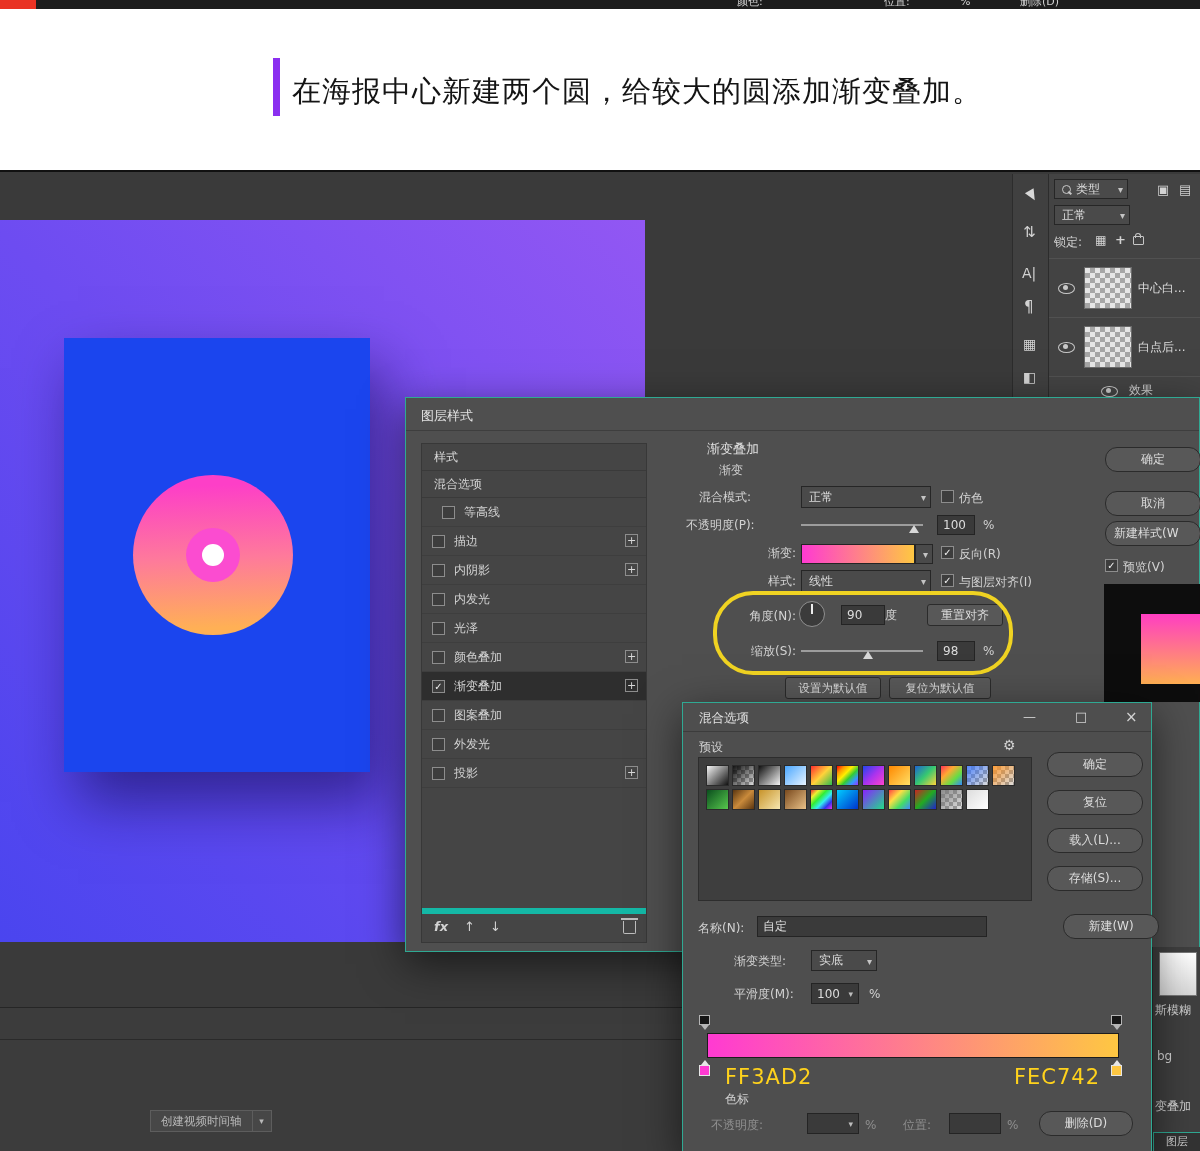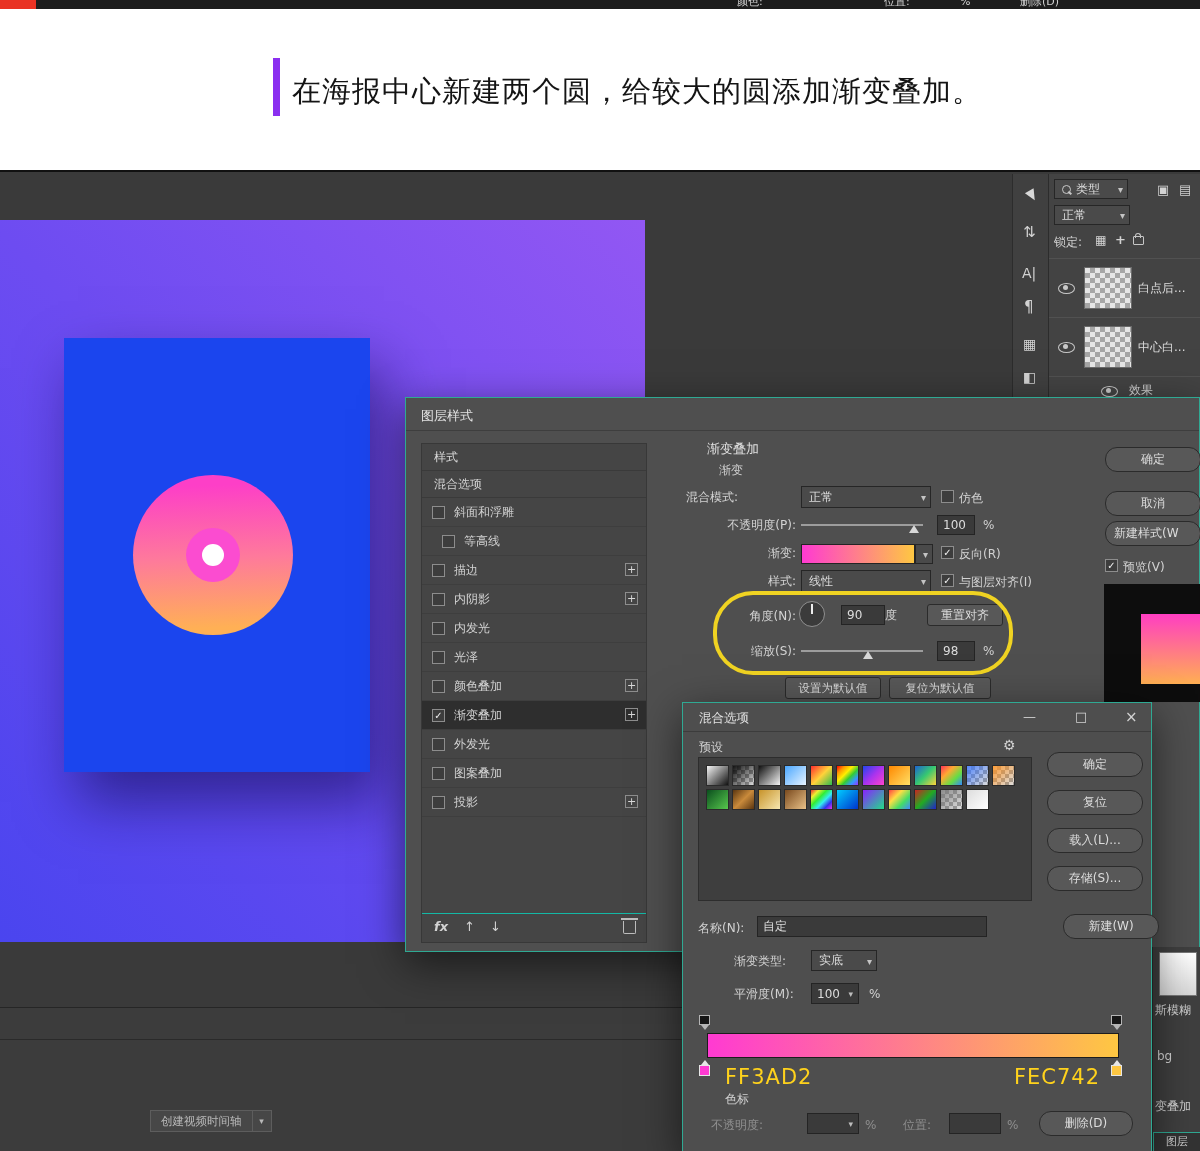--- a/index.html
+++ b/index.html
@@ -124,48 +124,44 @@
 
     <span class="abs txt" style="left:5px;top:62px">锁定:</span>
     <span class="abs txt" style="left:46px;top:60px;font-size:12px">▦</span>
     <span class="abs txt" style="left:66px;top:59px;font-size:13px;font-weight:bold">+</span>
     <span class="abs" style="left:84px;top:56px"><span class="lockico"></span></span>
 
     <div class="abs" style="left:0;top:84px;width:152px;border-top:1px solid #515151">
         <div class="layer-row">
           <span class="eye"></span>
           <span class="thumb checker"></span>
-          <span class="lname">白点后...</span>
+          <span class="lname">中心白...</span>
         </div>
         <div class="layer-row">
           <span class="eye"></span>
           <span class="thumb checker"></span>
-          <span class="lname">中心白...</span>
+          <span class="lname">白点后...</span>
         </div>
       </div>
 
     <div class="abs" style="left:0;top:201px;width:152px;height:26px">
       <span class="abs" style="left:52px;top:7px"><span class="eye"></span></span>
       <span class="abs txt" style="left:80px;top:9px">效果</span>
     </div>
   </div>
 
   <div class="abs" style="left:405px;top:225px;width:795px;height:555px;background:#4f4f4f;
               border:1px solid #2fa993;box-shadow:0 12px 40px rgba(0,0,0,0.55);z-index:5;box-sizing:border-box">
     <div class="abs txt" style="left:15px;top:11px;font-size:13px;color:#e4e4e4">图层样式</div>
     <div class="abs" style="left:0;top:32px;width:100%;height:1px;background:#3e3e3e"></div>
 
     <div class="abs" style="left:15px;top:45px;width:226px;height:500px;background:#454545;border:1px solid #383838;box-sizing:border-box">
       <div class="txt" style="height:26px;line-height:26px;padding-left:12px;border-bottom:1px solid #3a3a3a;color:#d8d8d8">样式</div>
       <div class="txt" style="height:26px;line-height:26px;padding-left:12px;border-bottom:1px solid #3a3a3a">混合选项</div>
       <div>
-          <div class="style-item">
-            <span class="cb"></span>
-            <span class="lbl">斜面和浮雕</span>
-          </div>
           <div class="style-item indent">
             <span class="cb"></span>
             <span class="lbl">等高线</span>
           </div>
           <div class="style-item">
             <span class="cb"></span>
             <span class="lbl">描边</span>
             <span class="plus">+</span>
           </div>
           <div class="style-item">
@@ -186,51 +182,51 @@
             <span class="lbl">颜色叠加</span>
             <span class="plus">+</span>
           </div>
           <div class="style-item selected">
             <span class="cb">✓</span>
             <span class="lbl">渐变叠加</span>
             <span class="plus">+</span>
           </div>
           <div class="style-item">
             <span class="cb"></span>
+            <span class="lbl">图案叠加</span>
+          </div>
+          <div class="style-item">
+            <span class="cb"></span>
             <span class="lbl">外发光</span>
-          </div>
-          <div class="style-item">
-            <span class="cb"></span>
-            <span class="lbl">图案叠加</span>
           </div>
           <div class="style-item">
             <span class="cb"></span>
             <span class="lbl">投影</span>
             <span class="plus">+</span>
           </div>
         </div>
-      <div class="abs" style="left:0;bottom:0;width:100%;height:28px;border-top:1px solid #14b8a6">
+      <div class="abs" style="left:0;bottom:0;width:100%;height:28px;border-top:6px solid #14b8a6">
         <span class="abs txt" style="left:12px;top:6px;font-style:italic;font-weight:bold;font-size:13px">fx</span>
         <span class="abs txt" style="left:42px;top:6px;font-size:13px">↑</span>
         <span class="abs txt" style="left:68px;top:6px;font-size:13px">↓</span>
         <span class="abs" style="right:10px;top:3px"><span class="trashico"></span></span>
       </div>
     </div>
 
     <div class="abs txt" style="left:301px;top:44px;font-size:13px;color:#e0e0e0">渐变叠加</div>
     <div class="abs txt" style="left:313px;top:66px;color:#cfcfcf">渐变</div>
 
-    <div class="abs txt" style="left:280px;top:93px;width:110px;text-align:left">混合模式:</div>
+    <div class="abs txt" style="left:264px;top:93px;width:110px;text-align:center">混合模式:</div>
     <div class="select" style="left:395px;top:88px;width:130px;height:22px">
       <span>正常</span>
     </div>
     <span class="cbx" style="left:535px;top:92px"></span>
     <span class="abs txt" style="left:553px;top:94px">仿色</span>
 
-    <div class="abs txt" style="left:280px;top:121px;width:110px;text-align:right">不透明度(P):</div>
+    <div class="abs txt" style="left:280px;top:121px;width:110px;text-align:left">不透明度(P):</div>
     <div class="slider" style="left:395px;top:116px;width:122px">
       <div class="track"></div>
         <div class="handle" style="left:108px"></div>
     </div>
     <div class="field" style="left:531px;top:117px;width:38px;height:20px">
       <span>100</span>
     </div>
     <span class="abs txt" style="left:577px;top:121px">%</span>
 
     <div class="abs txt" style="left:280px;top:149px;width:110px;text-align:right">渐变:</div>

